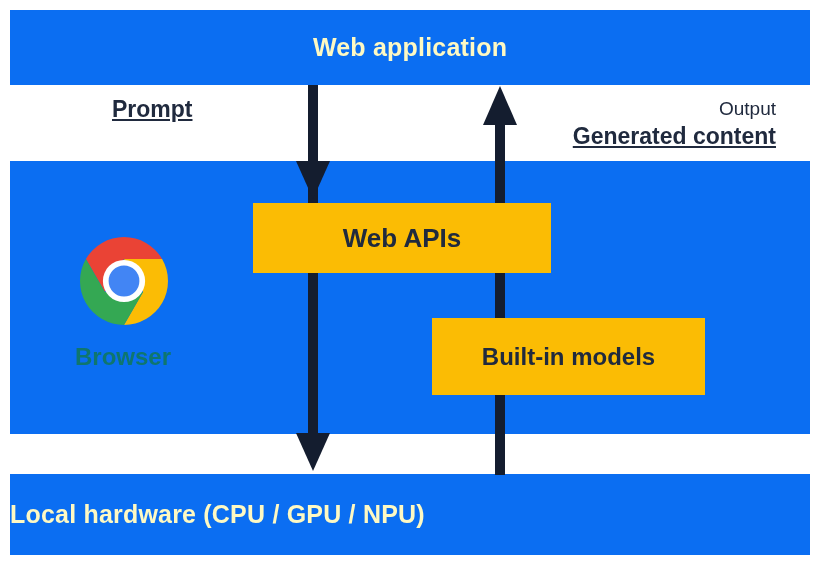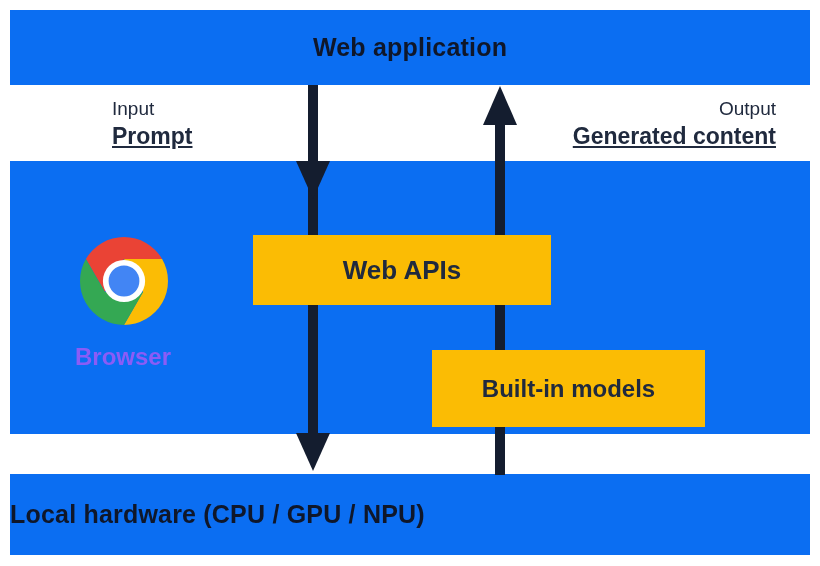--- a/index.html
+++ b/index.html
@@ -18,57 +18,56 @@
     position:relative;
     width:820px;height:566px;
     background:var(--page_white);
     overflow:hidden;
     font-family:"Liberation Sans", sans-serif;
   }
   .band{position:absolute;left:10px;width:800px;background:var(--band_blue);z-index:0;}
   .bar-top{top:10px;height:75px;display:flex;align-items:center;justify-content:center;}
   .bar-mid{top:161px;height:273px;}
   .bar-bottom{top:474px;height:81px;display:flex;align-items:center;justify-content:flex-start;}
-  .bar-title{color:#0f172a;font-weight:bold;font-size:25px;letter-spacing:0.2px;}
+  .bar-title{color:#fef9c3;font-weight:bold;font-size:25px;letter-spacing:0.2px;}
   .io{position:absolute;top:95px;z-index:2;color:var(--text_navy);}
   .io-left{left:112px;text-align:left;}
   .io-right{right:44px;text-align:right;}
   .io-title{font-size:19px;font-weight:400;line-height:27px;}
   .io-value{font-size:23px;font-weight:bold;line-height:28px;text-decoration:underline;}
   .arrow-svg{position:absolute;z-index:1;}
   .ybox{
     position:absolute;background:var(--box_yellow);z-index:2;
     display:flex;flex-direction:column;align-items:center;justify-content:center;
-    color:var(--text_navy);font-weight:bold;text-align:center;margin-top:32px;
+    color:var(--text_navy);font-weight:bold;text-align:center;
   }
   .ybox-webapis{left:253px;top:203px;width:298px;height:70px;font-size:26px;}
   .ybox-builtin{left:432px;top:318px;width:273px;height:77px;font-size:24px;line-height:30px;}
   .chrome-logo{position:absolute;left:80px;top:237px;width:88px;height:88px;z-index:2;}
   .browser-label{
     position:absolute;left:40px;top:343px;width:166px;z-index:2;
-    text-align:center;color:#8b5cf6;font-weight:bold;font-size:24px;
+    text-align:center;color:#0f766e;font-weight:bold;font-size:24px;
   }
 </style>
 </head>
 <body>
 
 <div class="stage">
 
   <div class="band bar-top">
     <span class="bar-title">Web application</span>
   </div>
 
   <div class="band bar-mid"></div>
 
   <div class="band bar-bottom">
     <span class="bar-title">Local hardware (CPU / GPU / NPU)</span>
   </div>
 
   <div class="io io-left">
-    <div class="io-title">Input</div>
     <div class="io-value">Prompt</div>
   </div>
   <div class="io io-right">
     <div class="io-title">Output</div>
     <div class="io-value">Generated content</div>
   </div>
 
   <svg class="arrow-svg" style="left:288px;top:85px;" width="50" height="390" viewBox="0 0 50 390">
     <rect x="20" y="0" width="10" height="352" fill="var(--arrow_navy)"></rect>
     <polygon points="8,76 42,76 25,114" fill="var(--arrow_navy)"></polygon>

